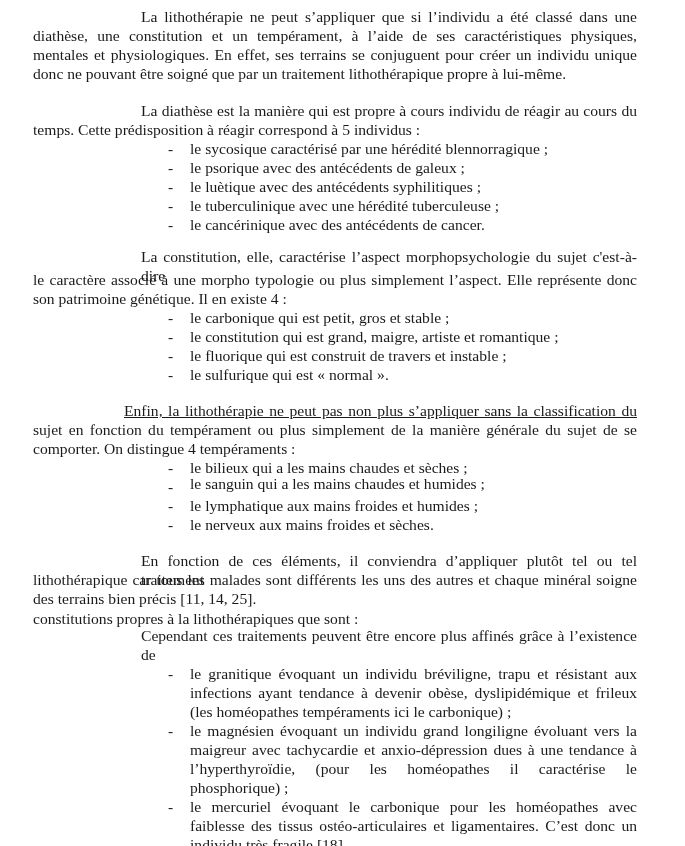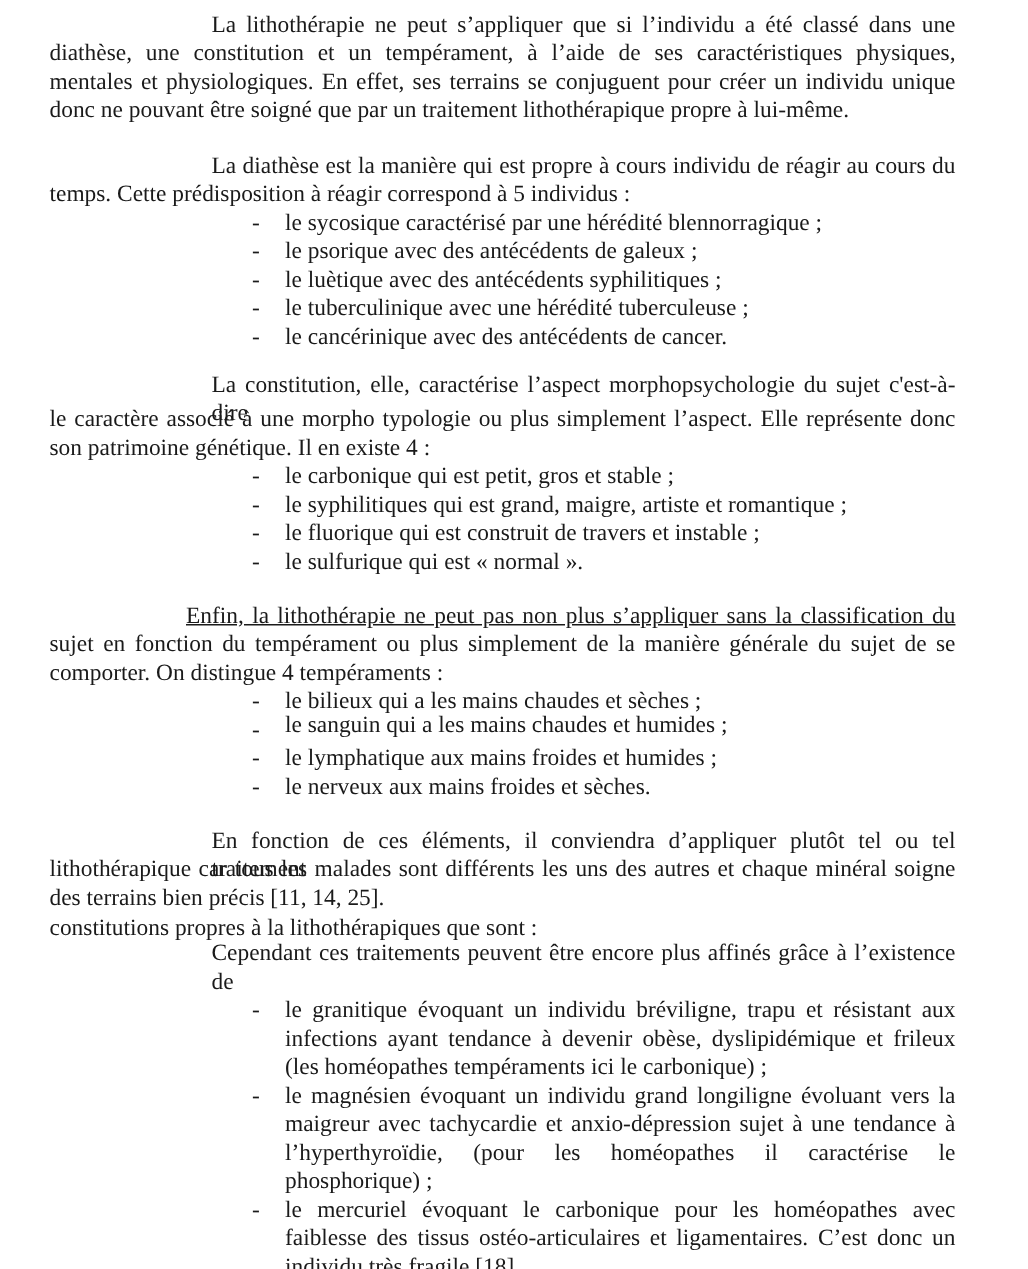--- a/index.html
+++ b/index.html
@@ -45,21 +45,21 @@
   </div>
 
   <div>
     <div class="line ind just" style="top:247px">La constitution, elle, caractérise  l’aspect morphopsychologie du sujet c'est-à-dire</div>
     <div class="line full just" style="top:270px">le caractère associé à une morpho typologie ou plus simplement l’aspect. Elle représente donc</div>
     <div class="line full" style="top:289px">son patrimoine génétique. Il en existe 4 :</div>
     <div>
       <span class="dash" style="top:308px">-</span>
       <div class="line li" style="top:308px">le carbonique qui est petit, gros et stable ;</div>
       <span class="dash" style="top:327px">-</span>
-      <div class="line li" style="top:327px">le syphilitiques qui est grand, maigre, artiste et romantique ;</div>
+      <div class="line li" style="top:327px">le constitution qui est grand, maigre, artiste et romantique ;</div>
       <span class="dash" style="top:346px">-</span>
       <div class="line li" style="top:346px">le fluorique qui est construit de travers et instable ;</div>
       <span class="dash" style="top:365px">-</span>
       <div class="line li" style="top:365px">le sulfurique qui est « normal ».</div>
     </div>
   </div>
 
   <div>
     <div class="line ind2 just" style="top:401px">Enfin, la lithothérapie ne peut pas non plus s’appliquer sans la classification du</div>
     <div class="line full just" style="top:420px">sujet en fonction du tempérament ou plus simplement de la manière générale du sujet de se</div>
@@ -91,21 +91,21 @@
       <div>
         <span class="dash" style="top:664px">-</span>
         <div class="line lib just" style="top:664px">le granitique évoquant un individu bréviligne, trapu et résistant aux</div>
         <div class="line lib just" style="top:683px">infections ayant tendance à devenir obèse, dyslipidémique et frileux</div>
         <div class="line lib" style="top:702px">(les homéopathes tempéraments ici le carbonique) ;</div>
       </div>
 
       <div>
         <span class="dash" style="top:721px">-</span>
         <div class="line lib just" style="top:721px">le magnésien évoquant un individu grand longiligne évoluant vers la</div>
-        <div class="line lib just" style="top:740px">maigreur avec tachycardie et anxio-dépression sujet à une tendance à</div>
+        <div class="line lib just" style="top:740px">maigreur avec tachycardie et anxio-dépression dues à une tendance à</div>
         <div class="line lib just" style="top:759px">l’hyperthyroïdie, (pour les homéopathes il caractérise le</div>
         <div class="line lib" style="top:778px">phosphorique) ;</div>
       </div>
 
       <div>
         <span class="dash" style="top:797px">-</span>
         <div class="line lib just" style="top:797px">le mercuriel évoquant le carbonique pour les homéopathes avec</div>
         <div class="line lib just" style="top:816px">faiblesse des tissus ostéo-articulaires et ligamentaires. C’est donc un</div>
         <div class="line lib" style="top:835px">individu très fragile [18].</div>
       </div>

